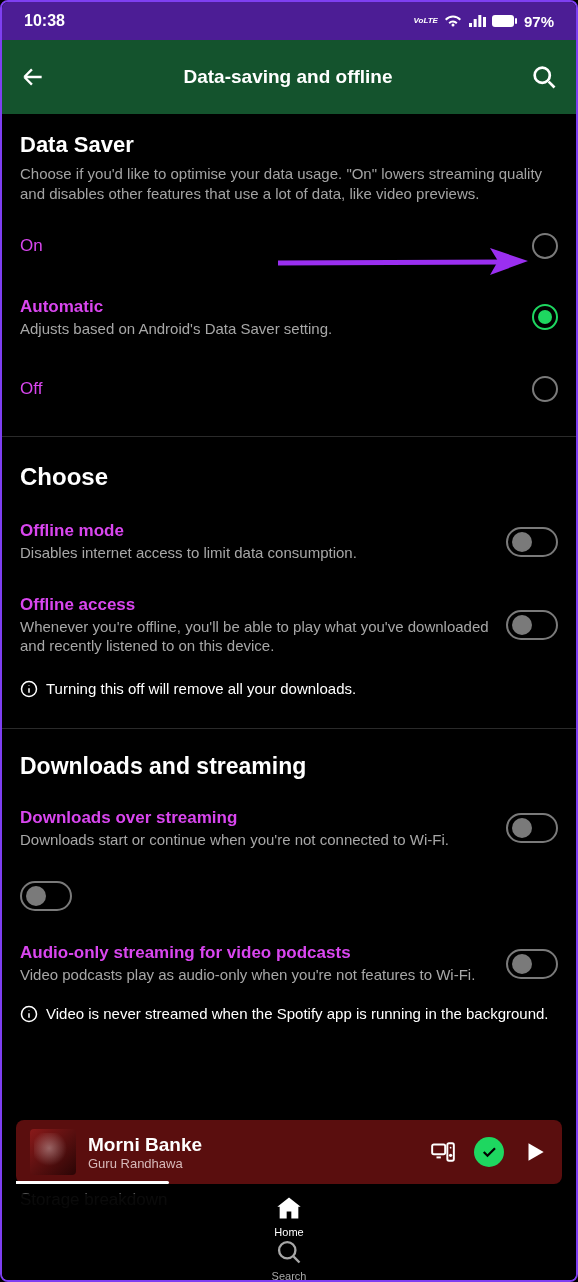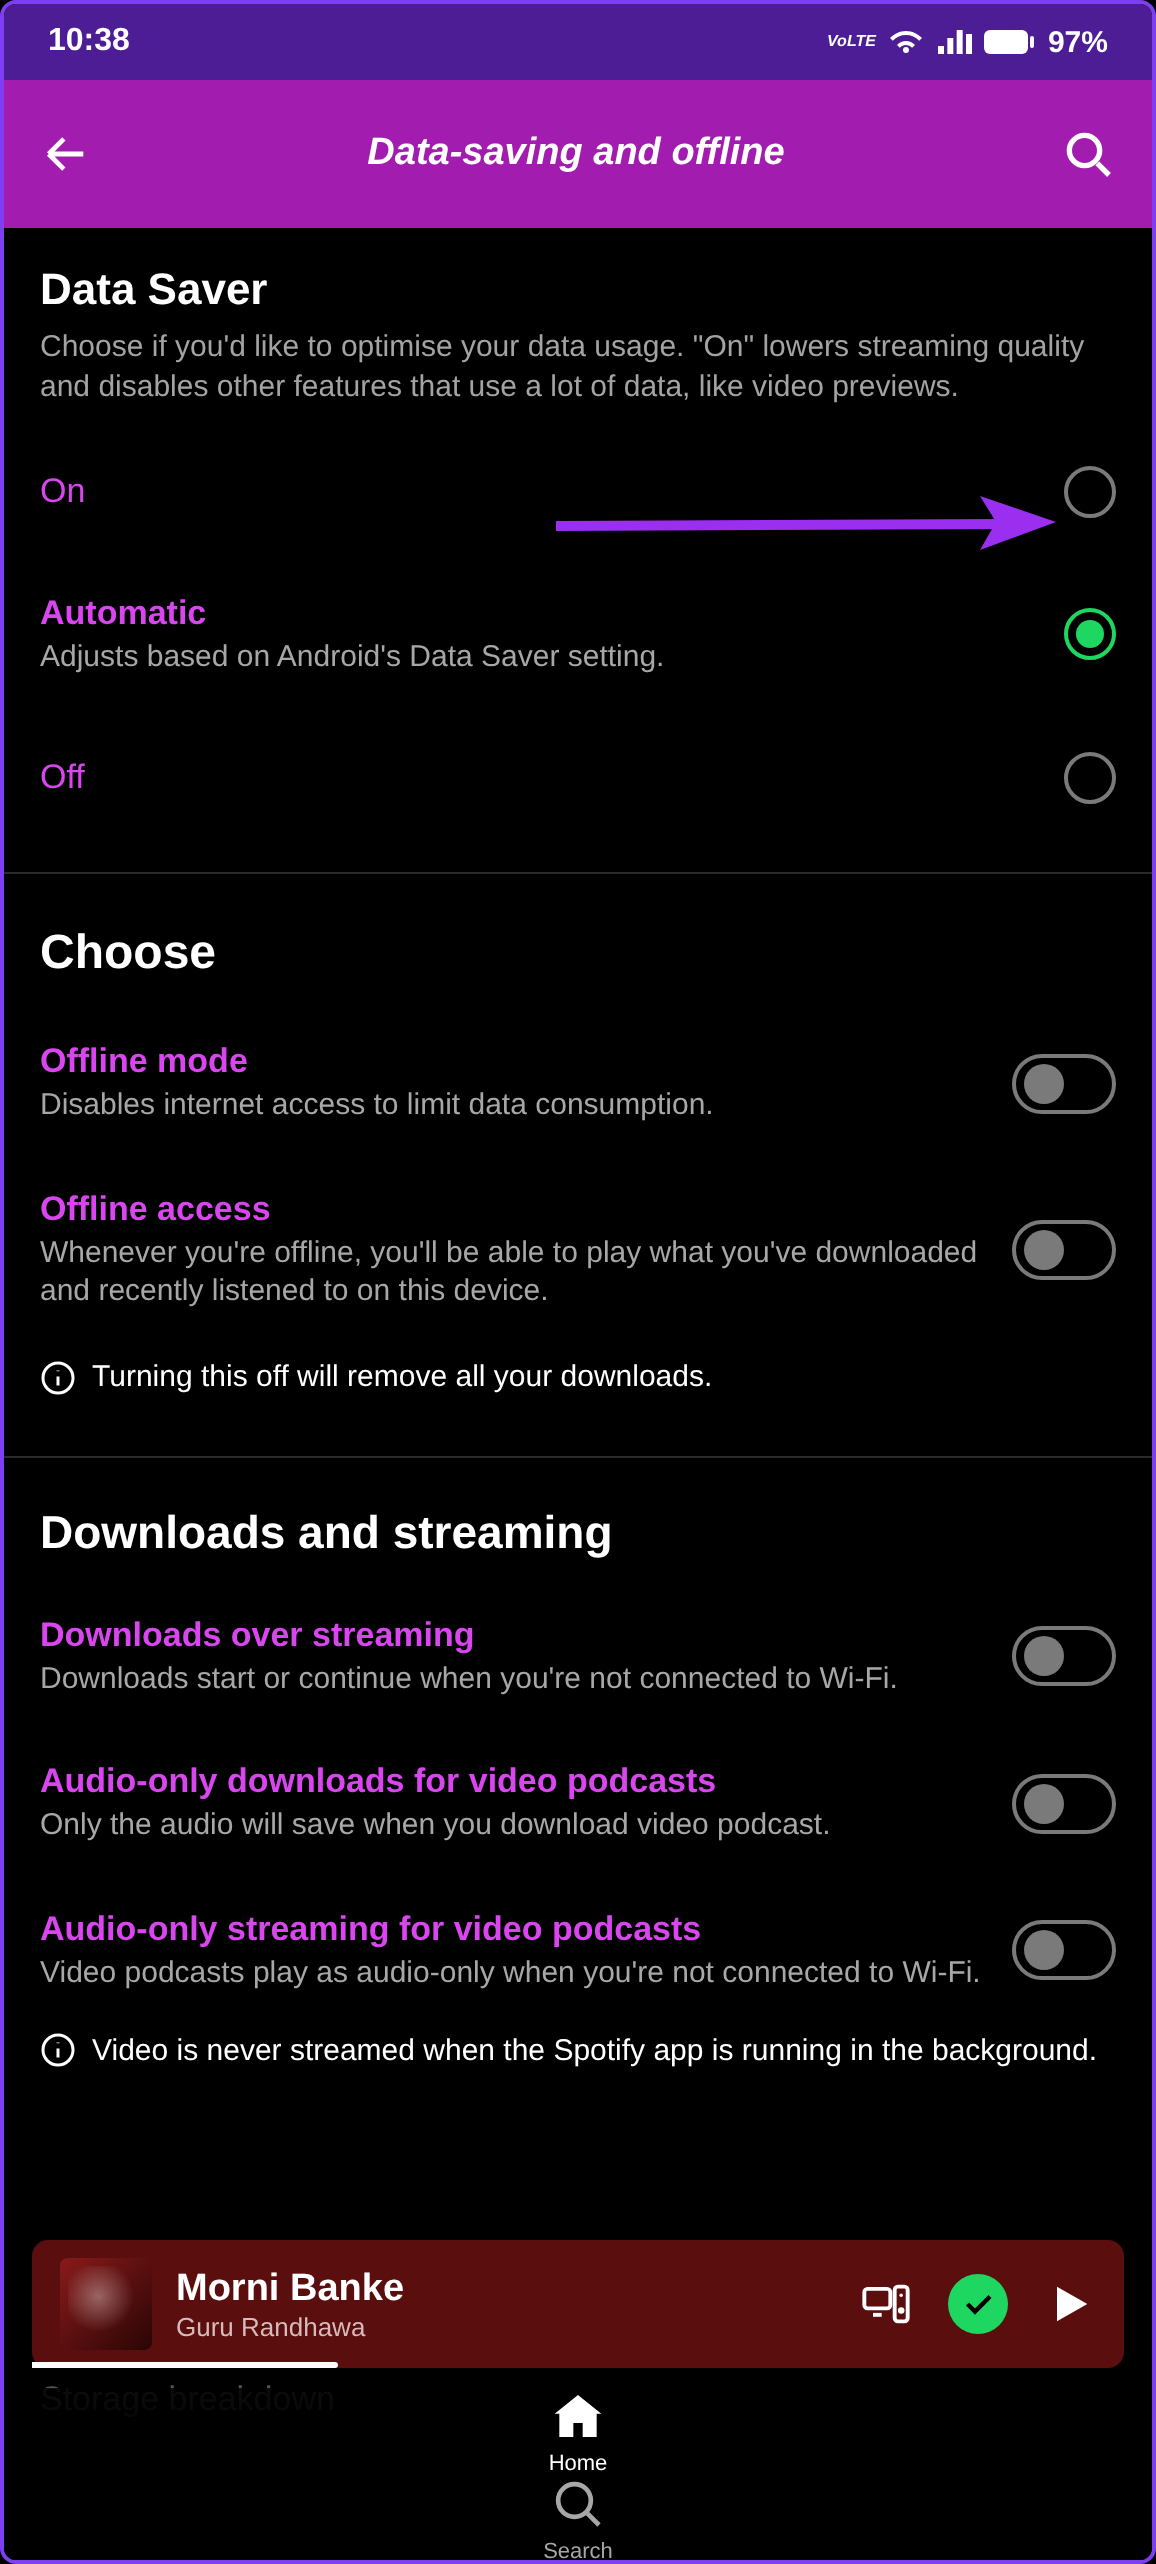--- a/index.html
+++ b/index.html
@@ -25,22 +25,21 @@
     background: #4c1d95;
   }
   .status-right { display: flex; align-items: center; gap: 6px; font-size: 12px; }
   .status-right .battery-pct { font-size: 15px; font-weight:600; }
   .app-bar {
     height: 74px;
     display: flex;
     align-items: center;
     padding: 0 18px;
     gap: 18px;
-    background: #a21caf;
-    font-style: italic;
+    background: #14532d;
   }
   .app-title {
     flex: 1;
     text-align: center;
     font-size: 19px;
     font-weight: 700;
   }
   .section { padding: 18px 18px 0 18px; }
   .section-title { font-size: 22px; font-weight: 700; margin-bottom: 6px; }
   .section-desc { font-size: 15px; color: #a3a3a3; line-height: 1.35; }
@@ -219,33 +218,29 @@
   <div class="labels">
     <div class="row-title bold">Downloads over streaming</div>
     <div class="row-sub">Downloads start or continue when you're not connected to Wi-Fi.</div>
   </div>
   <div class="toggle">
       <div class="toggle-knob"></div>
     </div>
 </div>
 
 <div class="toggle-row">
-  <div class="labels">
-    <div class="row-title bold">Audio-only downloads for video podcasts</div>
-    <div class="row-sub">Only the audio will save when you download video podcast.</div>
-  </div>
   <div class="toggle">
       <div class="toggle-knob"></div>
     </div>
 </div>
 
 <div class="toggle-row">
   <div class="labels">
     <div class="row-title bold">Audio-only streaming for video podcasts</div>
-    <div class="row-sub">Video podcasts play as audio-only when you're not connected to Wi-Fi.</div>
+    <div class="row-sub">Video podcasts play as audio-only when you're not features to Wi-Fi.</div>
   </div>
   <div class="toggle">
       <div class="toggle-knob"></div>
     </div>
 </div>
 
 <div class="info-row sub" style="padding-top:4px;">
   <svg width="18" height="18" viewBox="0 0 24 24">
       <circle cx="12" cy="12" r="10" fill="none" stroke="#fff" stroke-width="2"></circle>
       <path stroke="#fff" stroke-width="2" d="M12 7v.5M12 11v6"></path>

